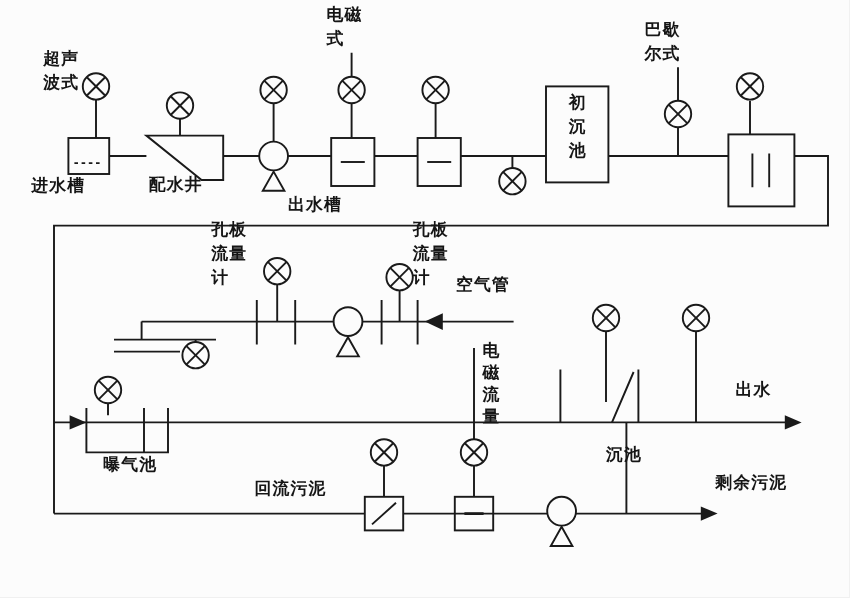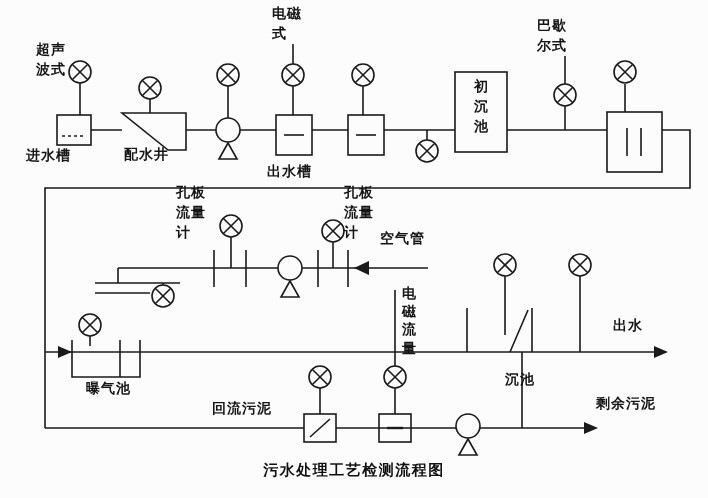--- a/index.html
+++ b/index.html
@@ -83,21 +83,21 @@
     <polygon points="72,352 58,346 58,358" fill="#1a1a1a"></polygon>
     <polygon points="668,352 654,346 654,358" fill="#1a1a1a"></polygon>
     <polygon points="354,268 369,261 369,275" fill="#1a1a1a"></polygon>
     <polygon points="598,428 584,422 584,434" fill="#1a1a1a"></polygon>
   </svg>
 
   <div class="lbl" style="left:36px;top:40px">超声
 波式</div>
   <div class="lbl" style="left:26px;top:146px">进水槽</div>
   <div class="lbl" style="left:124px;top:145px">配水井</div>
-  <div class="lbl" style="left:267px;top:162px">出水槽</div>
+  <div class="lbl" style="left:240px;top:162px">出水槽</div>
   <div class="lbl" style="left:272px;top:4px">电磁
 式</div>
   <div class="lbl" style="left:474px;top:77px">初
 沉
 池</div>
   <div class="lbl" style="left:537px;top:16px">巴歇
 尔式</div>
   <div class="lbl" style="left:176px;top:183px">孔板
 流量
 计</div>
@@ -108,14 +108,13 @@
   <div class="lbl" style="left:402px;top:284px;line-height:1.3">电
 磁
 流
 量</div>
   <div class="lbl" style="left:86px;top:379px">曝气池</div>
   <div class="lbl" style="left:212px;top:399px">回流污泥</div>
   <div class="lbl" style="left:613px;top:316px">出水</div>
   <div class="lbl" style="left:505px;top:370px">沉池</div>
   <div class="lbl" style="left:596px;top:394px">剩余污泥</div>
 
-  <div class="caption">污水处理工艺检测流程图</div>
 </div>
 
 </body></html>

